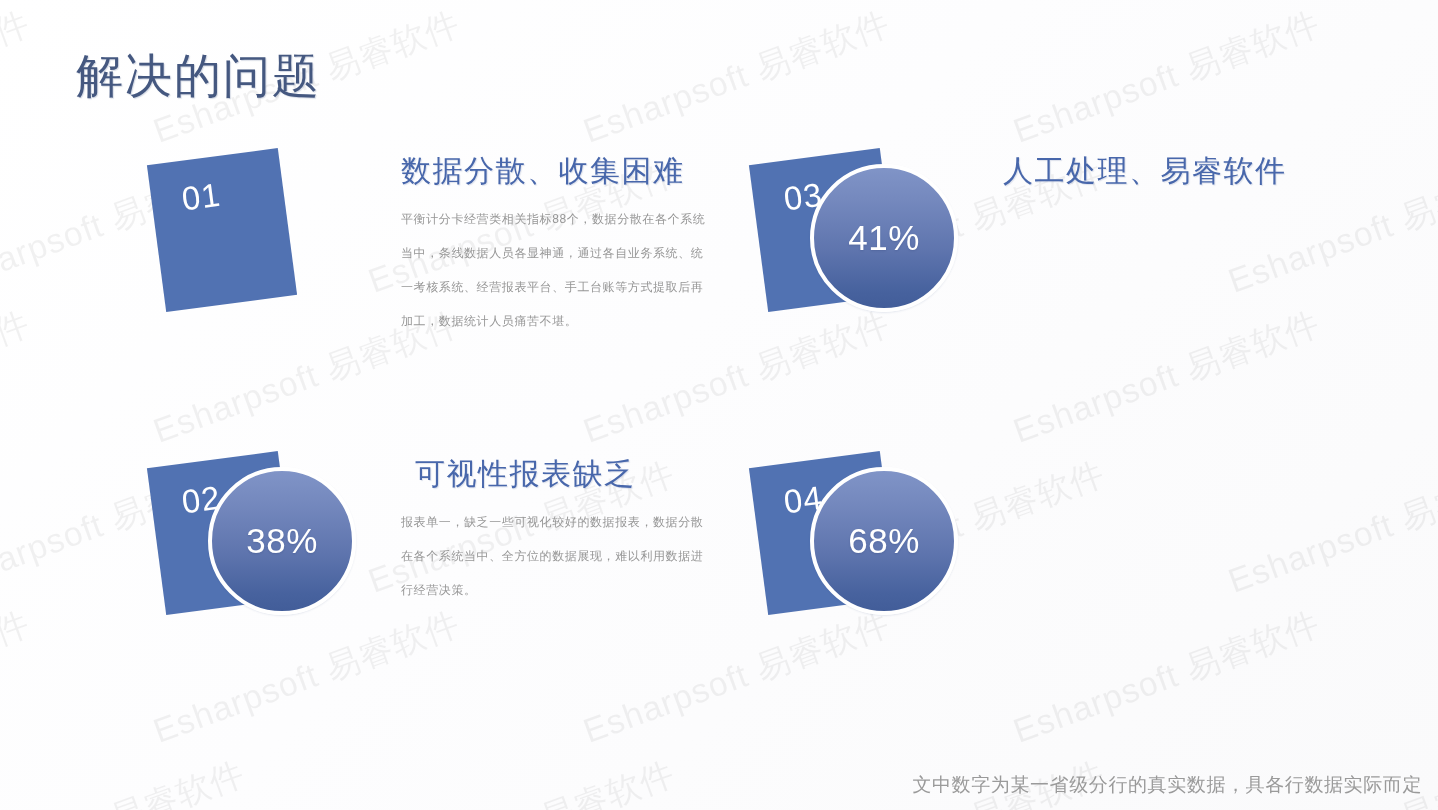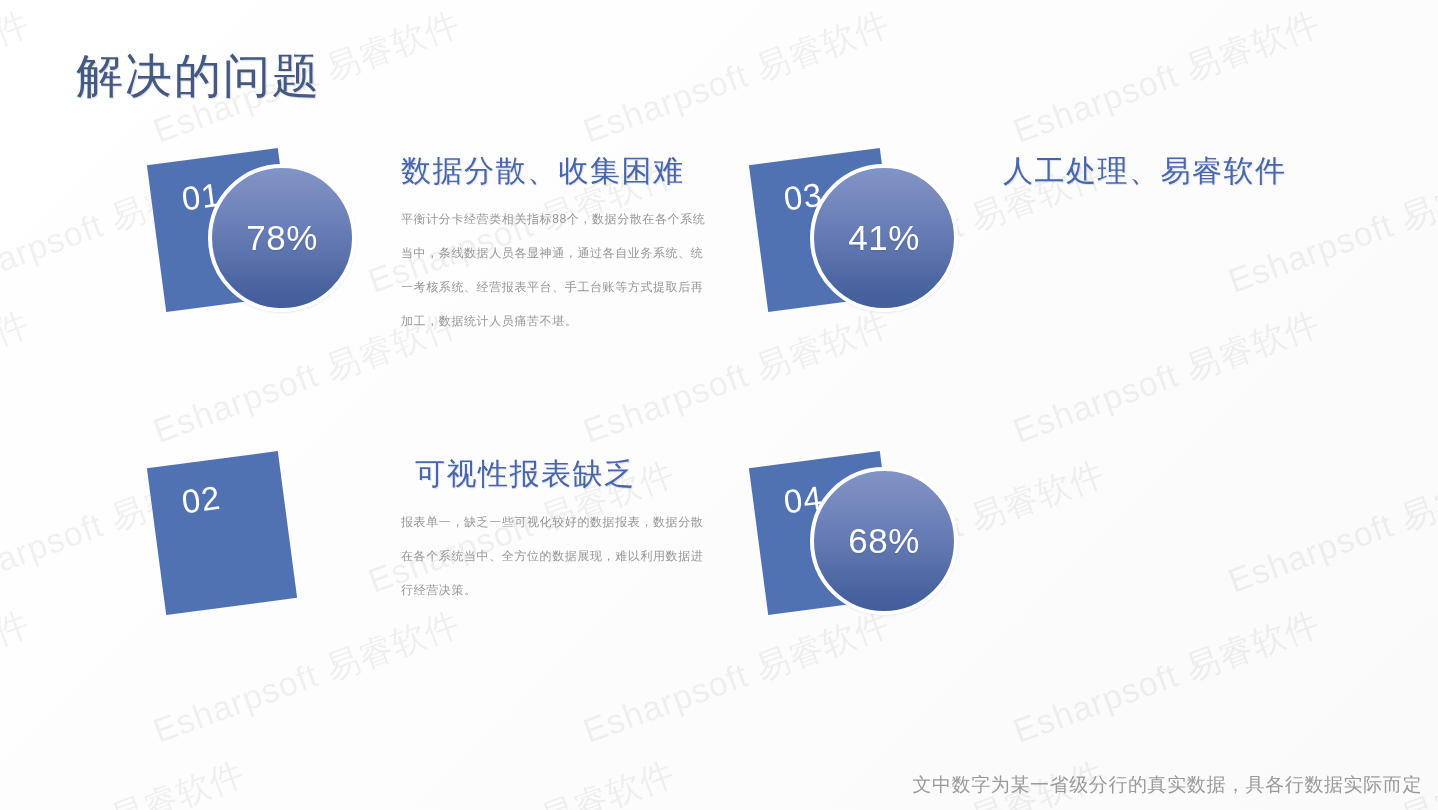--- a/index.html
+++ b/index.html
@@ -193,23 +193,20 @@
       <div class="wm" style="left: 800px; top: 860px; transform: rotate(-20deg);">Esharpsoft 易睿软件</div>
       <div class="wm" style="left: 1230px; top: 860px; transform: rotate(-20deg);">Esharpsoft 易睿软件</div>
     </div>
 
   <h1 id="page-title">解决的问题</h1>
 
   <div class="card" id="card-0">
     <div class="badge">
       <div class="badge-square"></div>
       <div class="badge-index">01</div>
-      <div class="badge-circle">
-        <span class="badge-value">78%</span>
-      </div>
     </div>
     <div class="card-text">
       <h2 class="card-heading">数据分散、收集困难</h2>
       <p class="card-body">平衡计分卡经营类相关指标88个，数据分散在各个系统当中，条线数据人员各显神通，通过各自业务系统、统一考核系统、经营报表平台、手工台账等方式提取后再加工，数据统计人员痛苦不堪。</p>
     </div>
   </div>
 
   <div class="card" id="card-2">
     <div class="badge">
       <div class="badge-square"></div>
@@ -220,20 +217,23 @@
     </div>
     <div class="card-text">
       <h2 class="card-heading">人工处理、易睿软件</h2>
     </div>
   </div>
 
   <div class="card" id="card-1">
     <div class="badge">
       <div class="badge-square"></div>
       <div class="badge-index">02</div>
+      <div class="badge-circle">
+        <span class="badge-value">38%</span>
+      </div>
     </div>
     <div class="card-text">
       <h2 class="card-heading heading-indent">可视性报表缺乏</h2>
       <p class="card-body">报表单一，缺乏一些可视化较好的数据报表，数据分散在各个系统当中、全方位的数据展现，难以利用数据进行经营决策。</p>
     </div>
   </div>
 
   <div class="card" id="card-3">
     <div class="badge">
       <div class="badge-square"></div>

